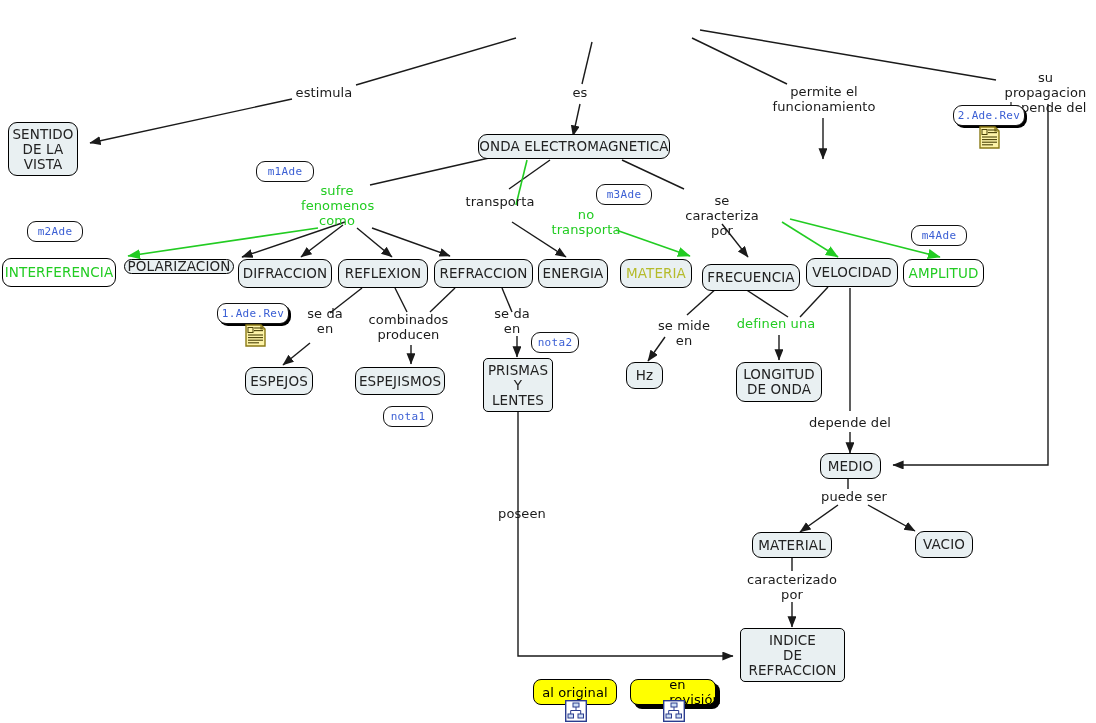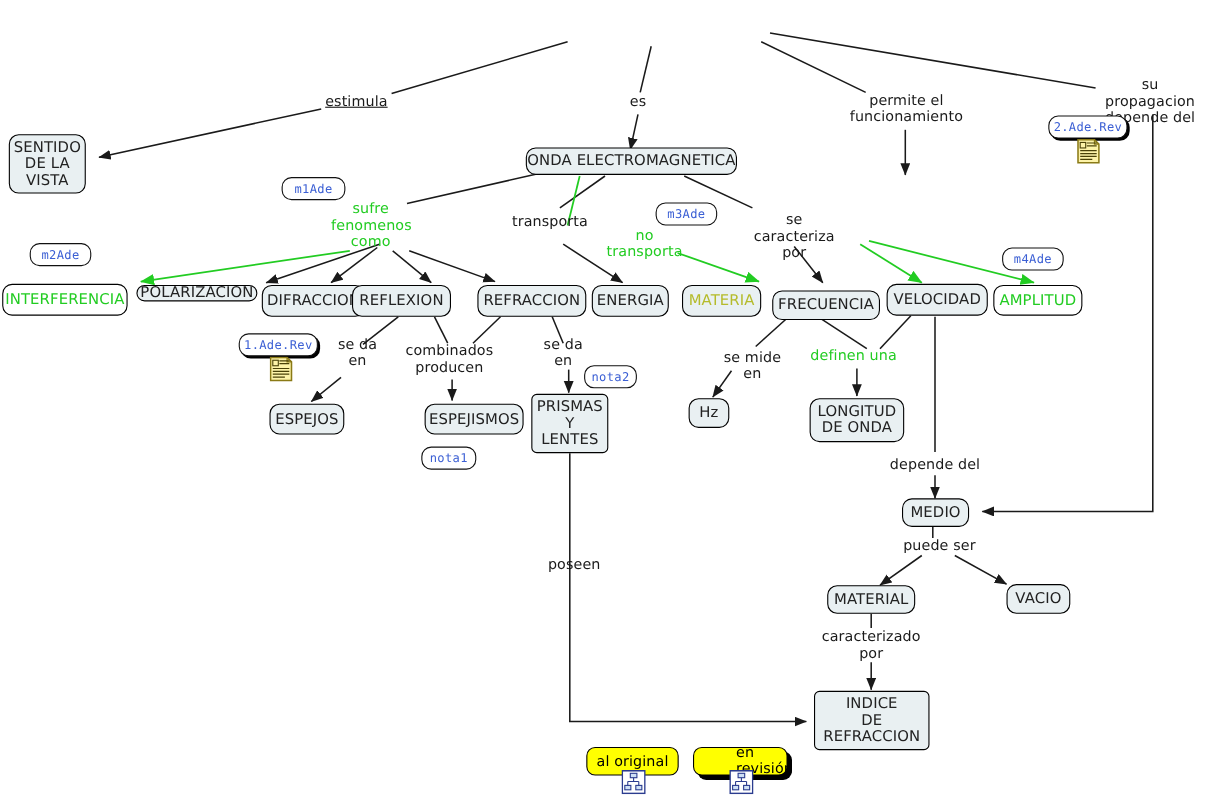--- a/index.html
+++ b/index.html
@@ -162,58 +162,58 @@
 
   <div class="node" style="left:478px;top:134px;width:192px;height:25px;">ONDA ELECTROMAGNETICA</div>
 
 
   <div class="node white green-txt" style="left:2px;top:258px;width:114px;height:29px;">INTERFERENCIA</div>
 
   <div class="node" style="left:124px;top:259px;width:110px;height:15px;">POLARIZACION</div>
 
   <div class="node" style="left:238px;top:259px;width:94px;height:29px;">DIFRACCION</div>
 
-  <div class="node" style="left:320px;top:259px;width:90px;height:29px;">REFLEXION</div>
+  <div class="node" style="left:338px;top:259px;width:90px;height:29px;">REFLEXION</div>
 
   <div class="node" style="left:434px;top:259px;width:99px;height:29px;">REFRACCION</div>
 
   <div class="node" style="left:538px;top:259px;width:70px;height:29px;">ENERGIA</div>
 
   <div class="node olive-txt" style="left:620px;top:259px;width:72px;height:29px;">MATERIA</div>
 
   <div class="node" style="left:702px;top:264px;width:98px;height:27px;">FRECUENCIA</div>
 
   <div class="node" style="left:806px;top:258px;width:92px;height:29px;">VELOCIDAD</div>
 
   <div class="node white green-txt" style="left:903px;top:259px;width:81px;height:28px;">AMPLITUD</div>
 
   <div class="node" style="left:245px;top:367px;width:68px;height:28px;">ESPEJOS</div>
 
-  <div class="node" style="left:386px;top:367px;width:90px;height:28px;">ESPEJISMOS</div>
+  <div class="node" style="left:355px;top:367px;width:90px;height:28px;">ESPEJISMOS</div>
 
   <div class="node sq" style="left:483px;top:358px;width:70px;height:54px;">PRISMAS
 Y
 LENTES</div>
 
   <div class="node" style="left:626px;top:362px;width:37px;height:27px;">Hz</div>
 
   <div class="node" style="left:736px;top:362px;width:86px;height:40px;">LONGITUD
 DE ONDA</div>
 
   <div class="node" style="left:820px;top:453px;width:61px;height:26px;">MEDIO</div>
 
   <div class="node" style="left:752px;top:532px;width:80px;height:26px;">MATERIAL</div>
 
   <div class="node" style="left:915px;top:531px;width:58px;height:27px;">VACIO</div>
 
   <div class="node sq" style="left:740px;top:628px;width:105px;height:54px;">INDICE
 DE
 REFRACCION</div>
 
-  <div class="elabel" style="left:293px;top:85px;width:62px;text-decoration:underline;">estimula</div>
+  <div class="elabel" style="left:293px;top:85px;width:62px;">estimula</div>
 
   <div class="elabel" style="left:567px;top:85px;width:26px;">es</div>
 
   <div class="elabel" style="left:759px;top:84px;width:130px;">permite el
 funcionamiento</div>
 
   <div class="elabel" style="left:995px;top:70px;width:101px;">su propagacion
 depende del</div>
 
   <div class="elabel green" style="left:301px;top:183px;width:72px;">sufre

